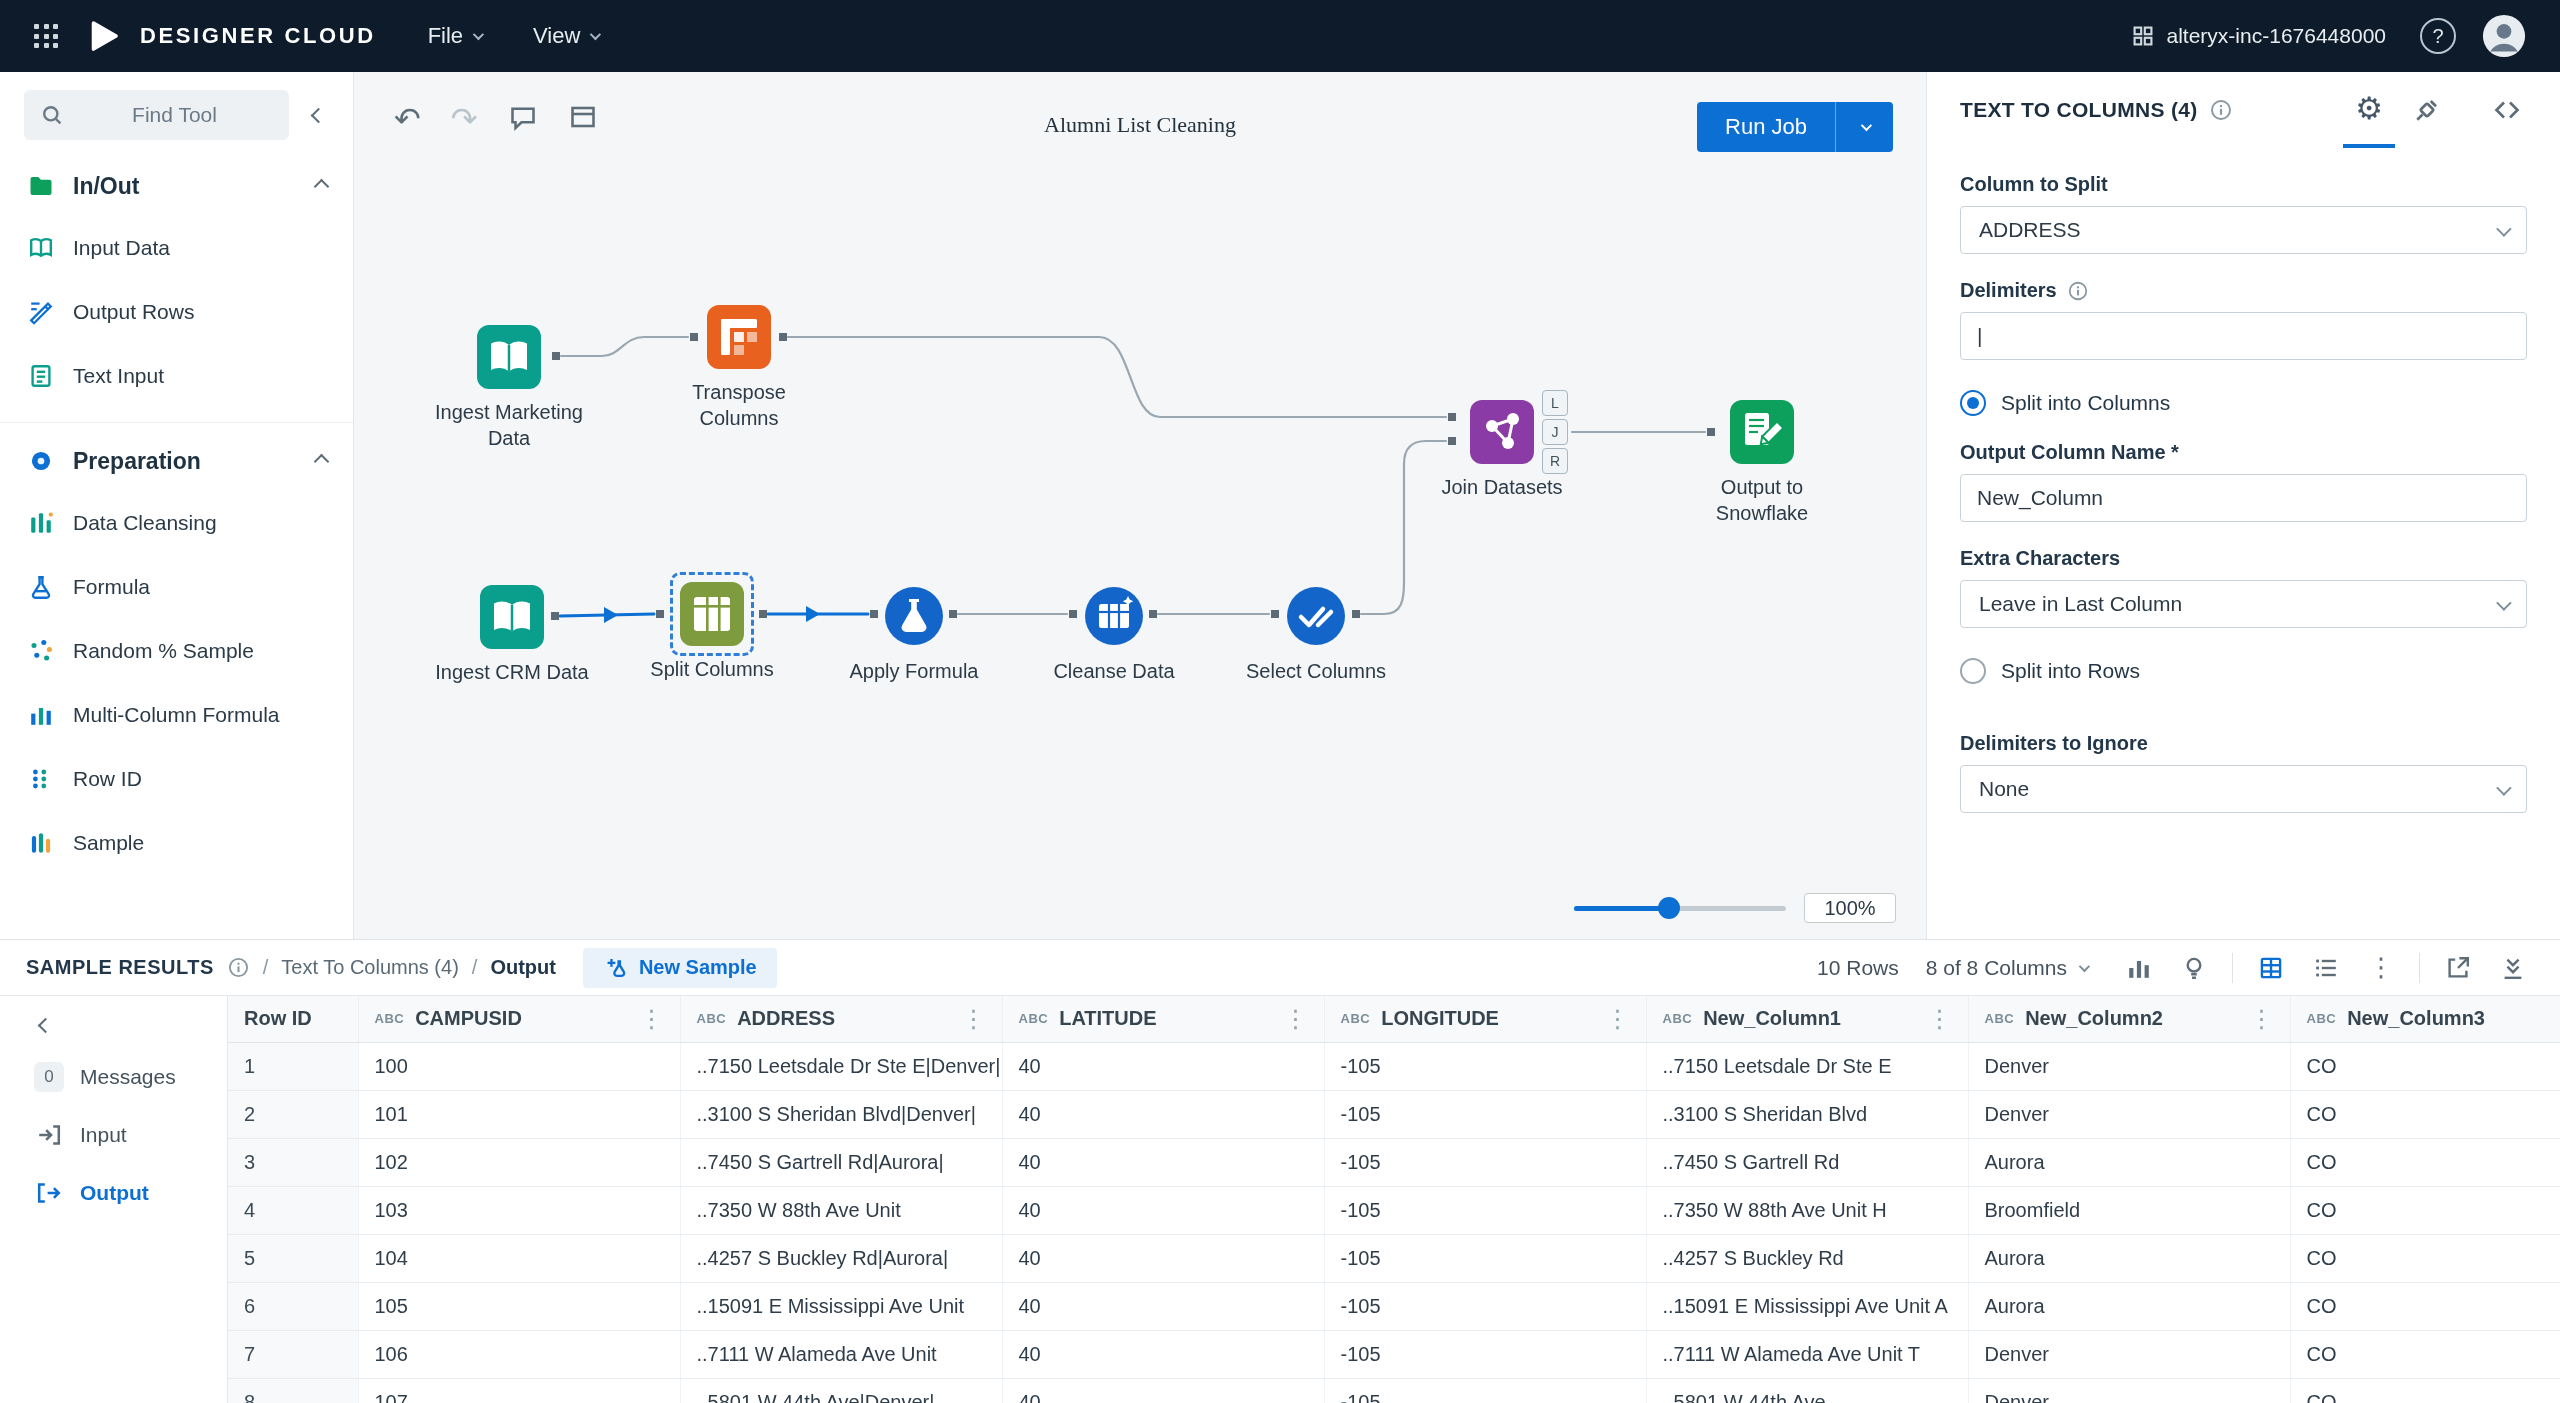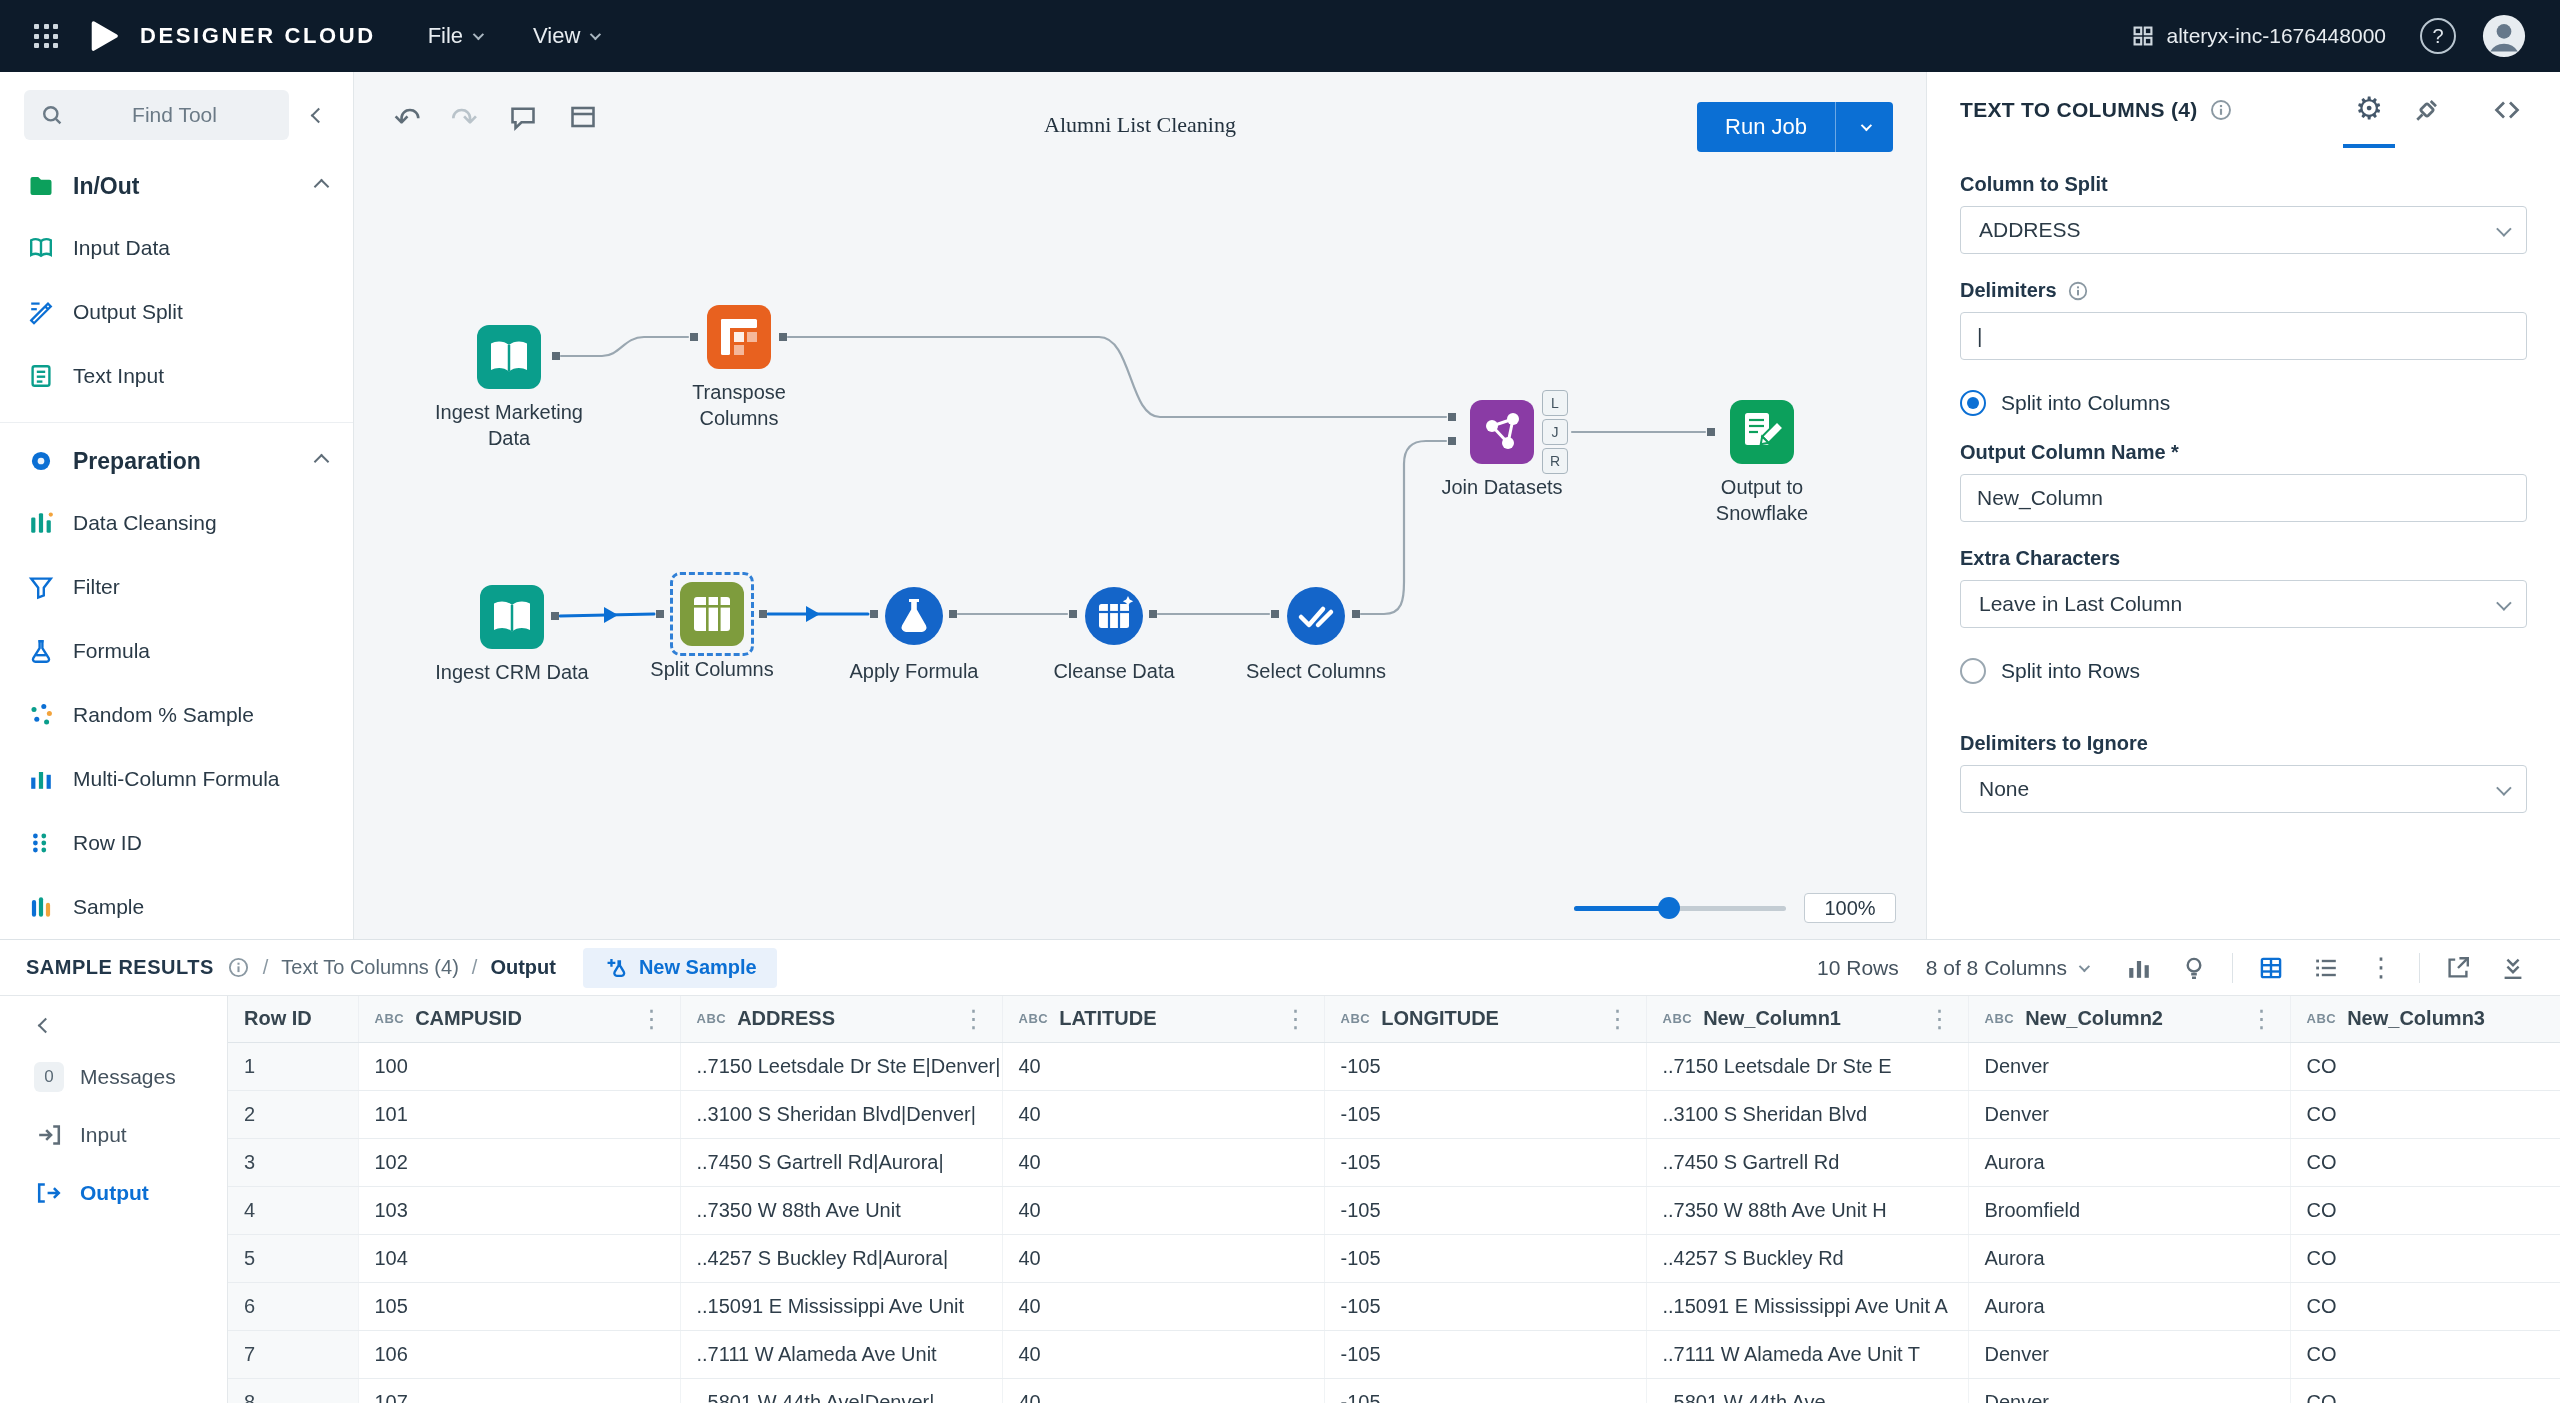--- a/index.html
+++ b/index.html
@@ -206,21 +206,21 @@
             <span>Input Data</span>
           </div>
           <div class="tb-item">
             <span class="tb-ico">
               <svg viewBox="0 0 20 20" fill="none" stroke="#0b6fd4" stroke-width="1.6">
                 <path d="M3 16 L13 6 l2 2 L5 18 Z M13 6 l2 -2 2 2 -2 2"></path>
                 <line x1="3" y1="4" x2="9" y2="4"></line>
                 <line x1="3" y1="8" x2="7" y2="8"></line>
               </svg>
             </span>
-            <span>Output Split</span>
+            <span>Output Rows</span>
           </div>
           <div class="tb-item">
             <span class="tb-ico">
               <svg viewBox="0 0 20 20" fill="none" stroke="#0a9e8c" stroke-width="1.7">
                 <rect x="4" y="3" width="12" height="14" rx="1.5"></rect>
                 <line x1="7" y1="7" x2="13" y2="7"></line>
                 <line x1="7" y1="10.5" x2="13" y2="10.5"></line>
                 <line x1="7" y1="14" x2="11" y2="14"></line>
               </svg>
             </span>
@@ -241,28 +241,20 @@
           <div class="tb-item">
             <span class="tb-ico">
               <svg viewBox="0 0 20 20" fill="#0a9e8c">
                 <rect x="3" y="6" width="3" height="11" rx="1"></rect>
                 <rect x="8.5" y="3" width="3" height="14" rx="1"></rect>
                 <rect x="14" y="8" width="3" height="9" rx="1"></rect>
                 <circle cx="17" cy="4" r="1.5" fill="#f2a33c"></circle>
               </svg>
             </span>
             <span>Data Cleansing</span>
-          </div>
-          <div class="tb-item">
-            <span class="tb-ico">
-              <svg viewBox="0 0 20 20" fill="none" stroke="#0b6fd4" stroke-width="1.7">
-                <path d="M3 4 h14 L12 10.5 V16 l-4 1.5 V10.5 Z"></path>
-              </svg>
-            </span>
-            <span>Filter</span>
           </div>
           <div class="tb-item">
             <span class="tb-ico">
               <svg viewBox="0 0 20 20" fill="none" stroke="#0b6fd4" stroke-width="1.7">
                 <path d="M8 3 h4 M9 3 v5 l-4.5 7 a1.8 1.8 0 0 0 1.6 2.7 h7.8 a1.8 1.8 0 0 0 1.6 -2.7 L11 8 V3"></path>
                 <line x1="6.5" y1="13" x2="13.5" y2="13"></line>
               </svg>
             </span>
             <span>Formula</span>
           </div>

